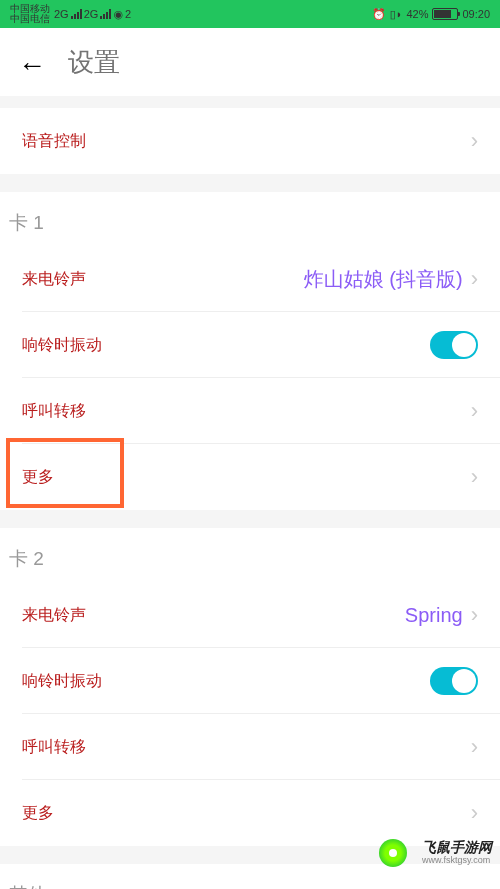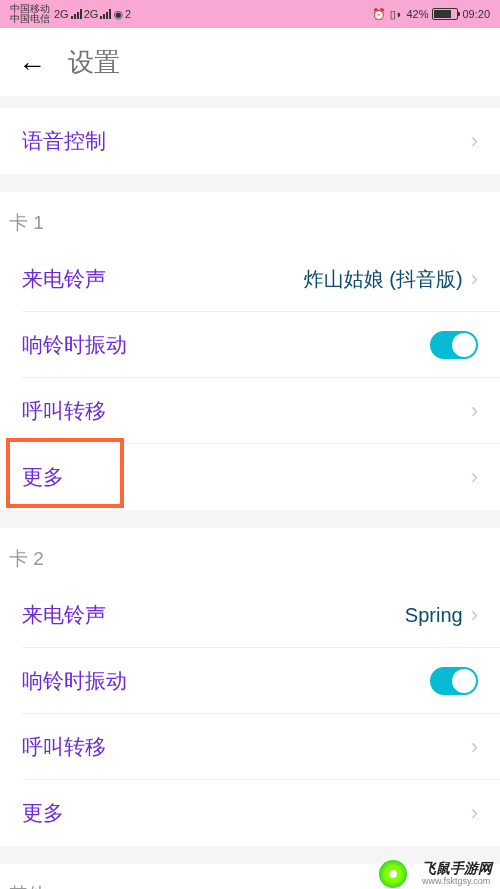--- a/index.html
+++ b/index.html
@@ -10,21 +10,21 @@
     }
     body {
       width: 500px;
       height: 889px;
       background: #f5f5f5;
       position: relative;
       overflow: hidden;
     }
     .status-bar {
       height: 28px;
-      background: #f9a8d4;
+      background: #22c55e;
       display: flex;
       justify-content: space-between;
       align-items: center;
       padding: 0 10px;
       font-size: 11px;
       color: #333;
     }
     .status-left {
       display: flex;
       align-items: center;
@@ -118,31 +118,31 @@
     .list-item.with-border::after {
       content: "";
       position: absolute;
       left: 22px;
       right: 0;
       bottom: 0;
       height: 1px;
       background: #eee;
     }
     .item-label {
-      font-size: 21px;
-      color: #6d28d9;
+      font-size: 16px;
+      color: #b91c1c;
     }
     .item-right {
       display: flex;
       align-items: center;
       gap: 8px;
     }
     .item-value {
       font-size: 20px;
-      color: #0c4a6e;
+      color: #8b5cf6;
     }
     .chevron {
       color: #ccc;
       font-size: 22px;
     }
     .toggle {
       width: 48px;
       height: 28px;
       background: #06bcd4;
       border-radius: 14px;
@@ -164,21 +164,21 @@
       position: absolute;
       left: 6px;
       top: 438px;
       width: 118px;
       height: 70px;
       pointer-events: none;
       z-index: 10;
     }
     .watermark {
       position: absolute;
-      bottom: 1px;
+      bottom: 22px;
       right: 8px;
       display: flex;
       align-items: center;
       gap: 15px;
       z-index: 20;
     }
     .wm-logo {
       width: 28px;
       height: 28px;
       border-radius: 50%;

